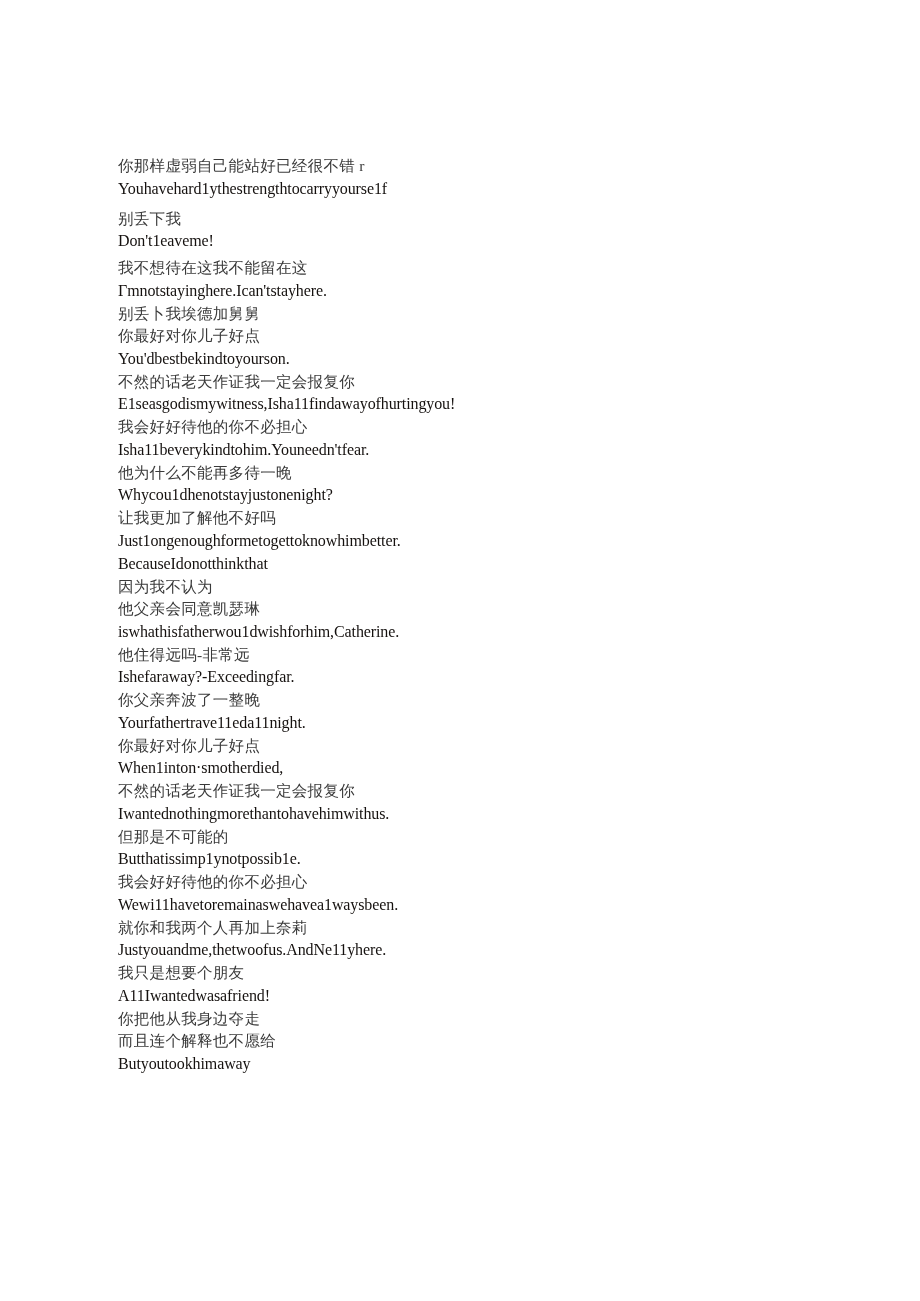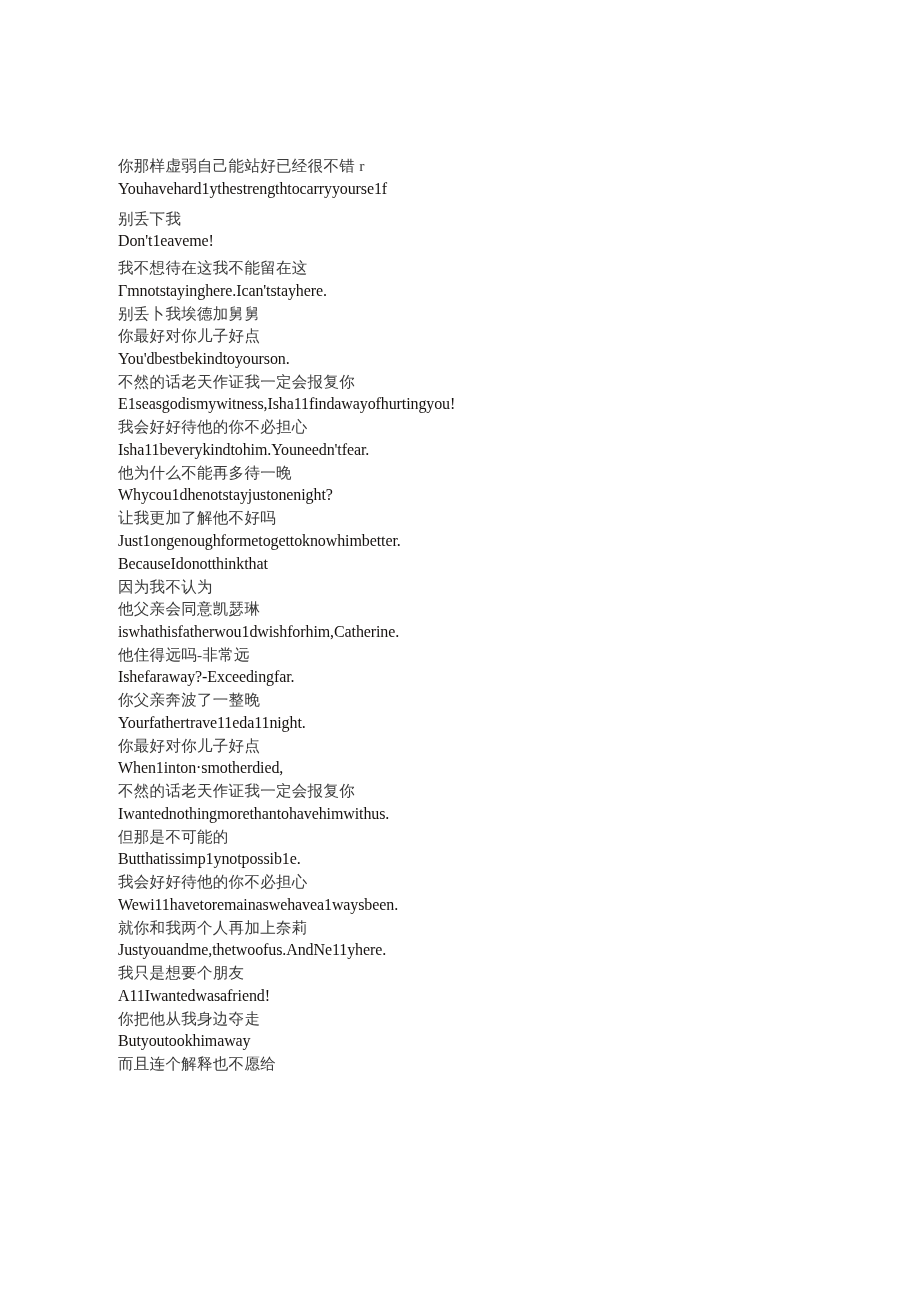--- a/index.html
+++ b/index.html
@@ -98,16 +98,16 @@
       <span class="line en">Iwantednothingmorethantohavehimwithus.</span>
       <span class="line zh">但那是不可能的</span>
       <span class="line en">Butthatissimp1ynotpossib1e.</span>
       <span class="line zh">我会好好待他的你不必担心</span>
       <span class="line en">Wewi11havetoremainaswehavea1waysbeen.</span>
       <span class="line zh">就你和我两个人再加上奈莉</span>
       <span class="line en">Justyouandme,thetwoofus.AndNe11yhere.</span>
       <span class="line zh">我只是想要个朋友</span>
       <span class="line en">A11Iwantedwasafriend!</span>
       <span class="line zh">你把他从我身边夺走</span>
+      <span class="line zh">而且连个解释也不愿给</span>
       <span class="line en">Butyoutookhimaway</span>
-      <span class="line zh">而且连个解释也不愿给</span>
     </div>
 </div>
 
 </body></html>

